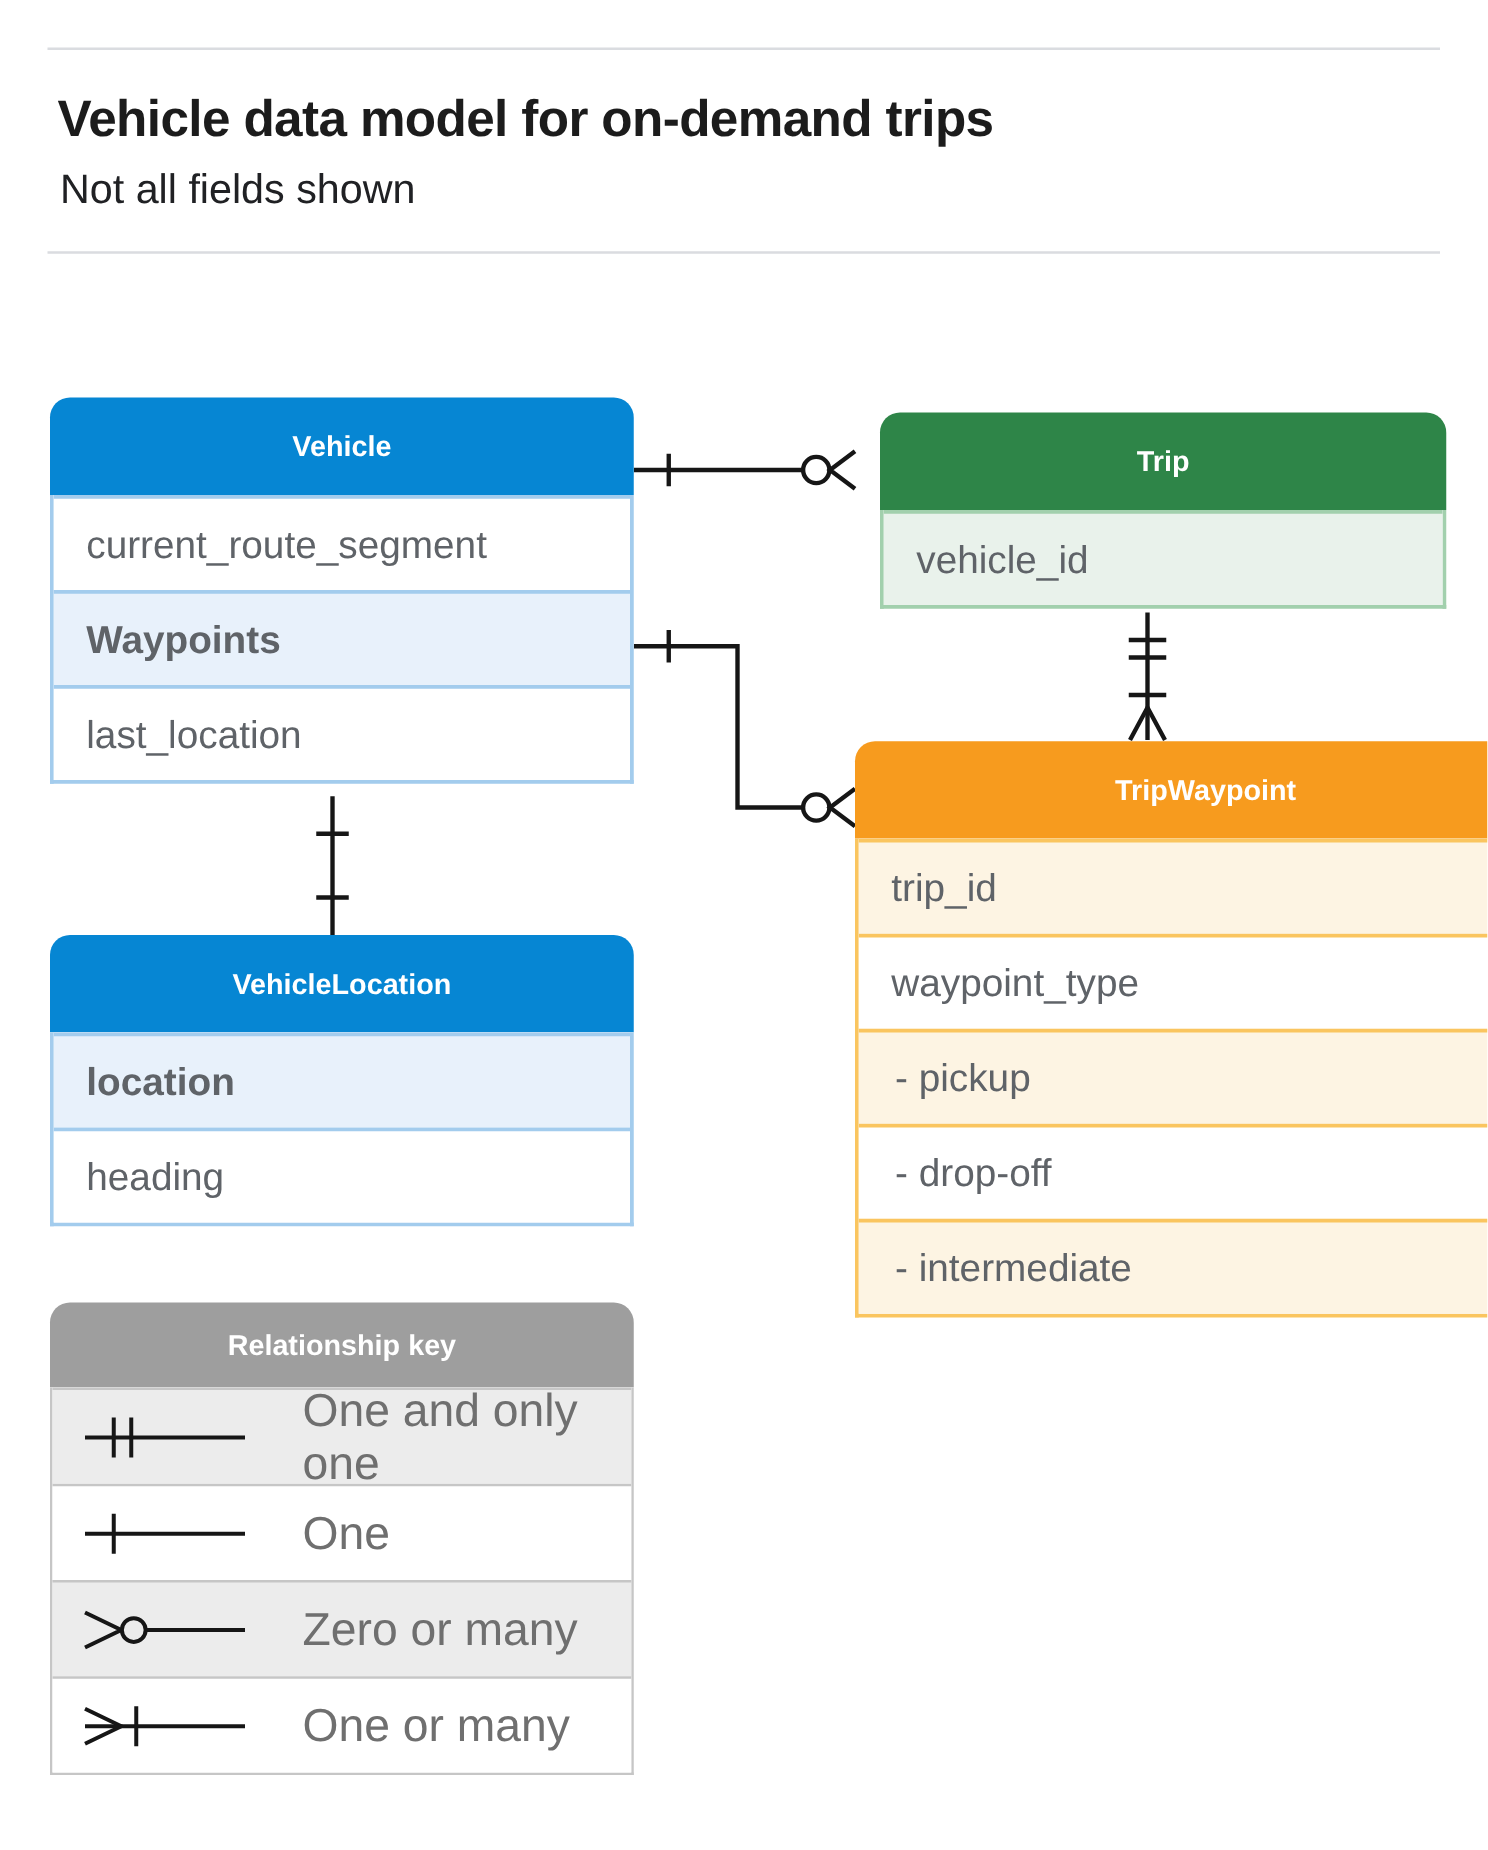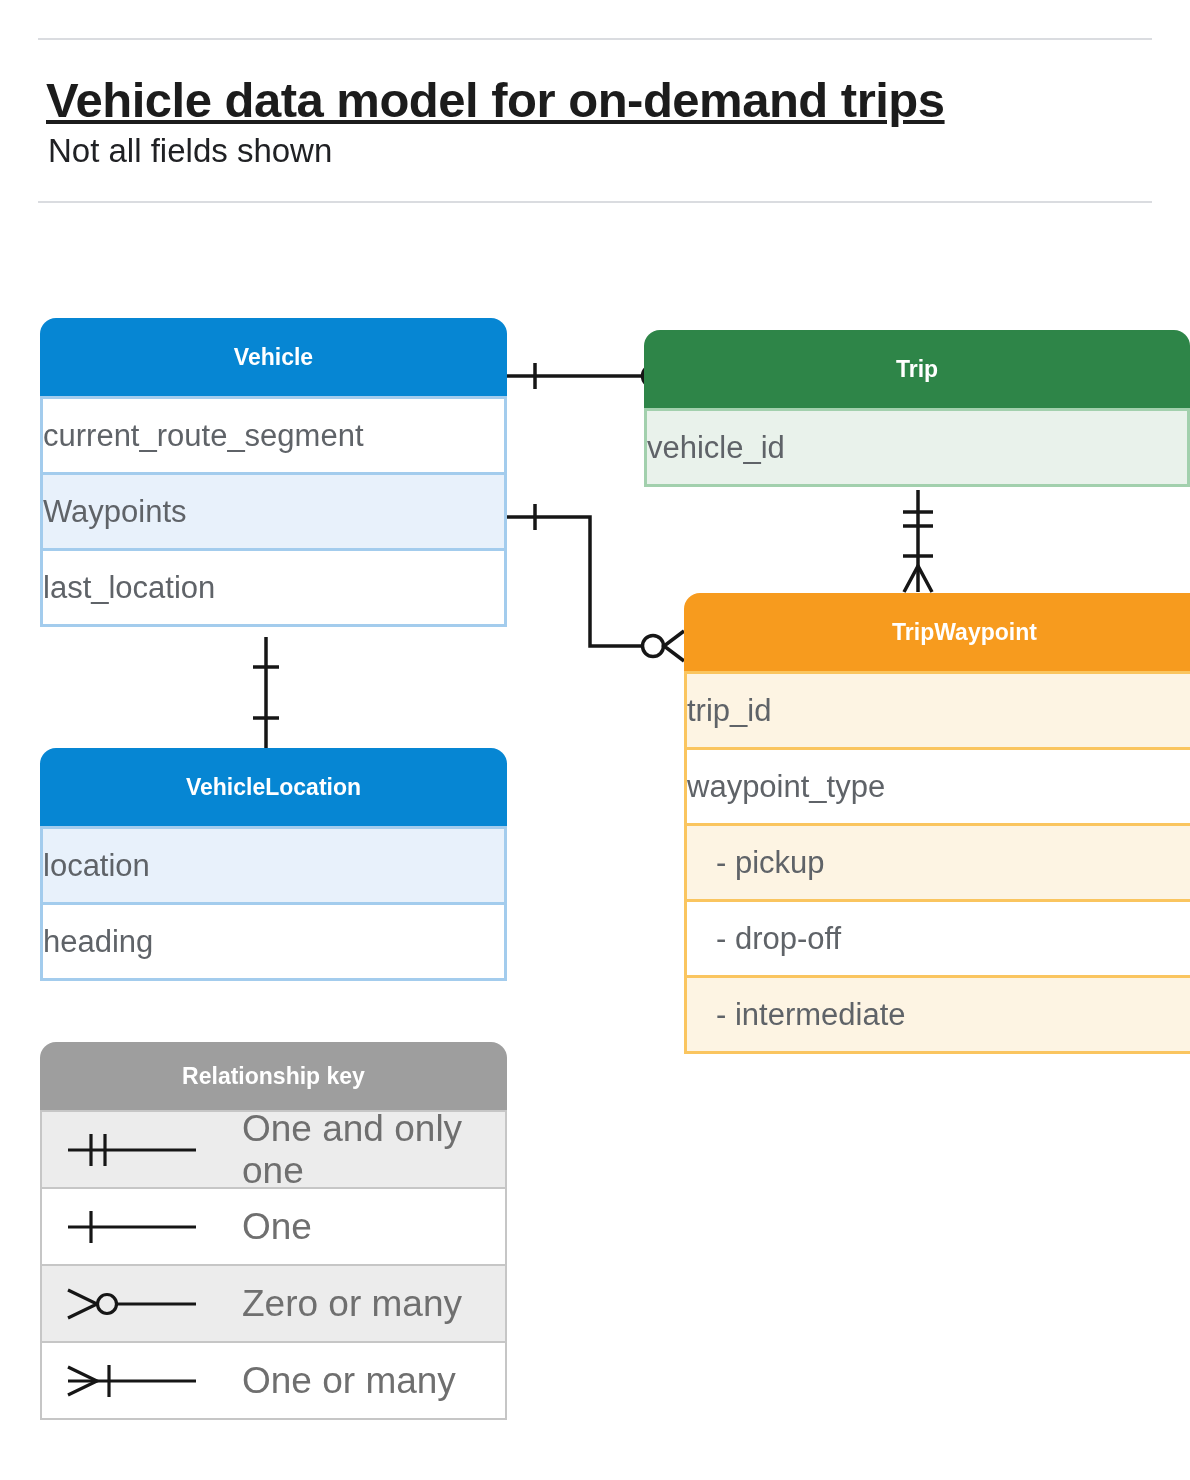--- a/index.html
+++ b/index.html
@@ -3,42 +3,42 @@
 <meta charset="utf-8">
 <style>
   * { margin:0; padding:0; box-sizing:border-box; }
   html,body { background:#ffffff; }
   #page {
     position:relative; width:1190px; height:1480px; background:#ffffff;
     font-family:"Liberation Sans", sans-serif; overflow:hidden;
   }
   .rule { position:absolute; left:38px; width:1114px; height:2px; background:#dadce0; }
   .page-title {
-    position:absolute; left:46px; top:72px; font-size:49px; font-weight:700;
-    color:#1c1c1c; letter-spacing:-0.5px;text-decoration:underline;
+    position:absolute; left:46px; top:72px; font-size:41px; font-weight:700;
+    color:#1c1c1c; letter-spacing:-0.5px;
   }
   .page-subtitle { position:absolute; left:48px; top:132px; font-size:33px; color:#202124; }
 
   .etable { position:absolute; background:#ffffff; }
   .ehead {
     height:78px; border-radius:16px 16px 0 0; color:#ffffff; font-weight:700;
     font-size:23px; display:flex; align-items:center; justify-content:center;
   }
   .ebody { border-style:solid; border-width:0 3px 3px 3px; background:#ffffff; }
   .erow {
-    height:76px; display:flex; align-items:center; 
+    height:76px; display:flex; align-items:center; padding-left:26px;
     font-size:31px; color:#5f6368; border-top:3px solid;
   }
   .erow.indent { padding-left:29px; }
 
   
   .blue .ehead { background:#0686d3; }
   .blue .ebody { border-color:#a3cced; }
   .blue .erow { border-top-color:#a3cced; background:#ffffff; }
-  .blue .erow.shaded { background:#e8f1fb; }
+  .blue .erow.shaded { background:#e8f1fb;font-weight:bold; }
 
   
   .green .ehead { background:#2e8548; }
   .green .ebody { border-color:#a2d0ad; }
   .green .erow { border-top-color:#a2d0ad; background:#ffffff; }
   .green .erow.shaded { background:#e9f2eb; }
 
   
   .orange .ehead { background:#f79b1e; }
   .orange .ebody { border-color:#fac55f; }
@@ -99,21 +99,21 @@
 
   <div class="etable blue" style="left:40px; top:318px; width:467px">
     <div class="ehead">Vehicle</div>
     <div class="ebody">
       <div class="erow">current_route_segment</div>
       <div class="erow shaded">Waypoints</div>
       <div class="erow">last_location</div>
     </div>
   </div>
 
-  <div class="etable green" style="left:644px; top:330px; width:546px">
+  <div class="etable green" style="left:704px; top:330px; width:453px">
     <div class="ehead">Trip</div>
     <div class="ebody">
       <div class="erow shaded">vehicle_id</div>
     </div>
   </div>
 
   <div class="etable orange" style="left:684px; top:593px; width:561px">
     <div class="ehead">TripWaypoint</div>
     <div class="ebody">
       <div class="erow shaded">trip_id</div>

